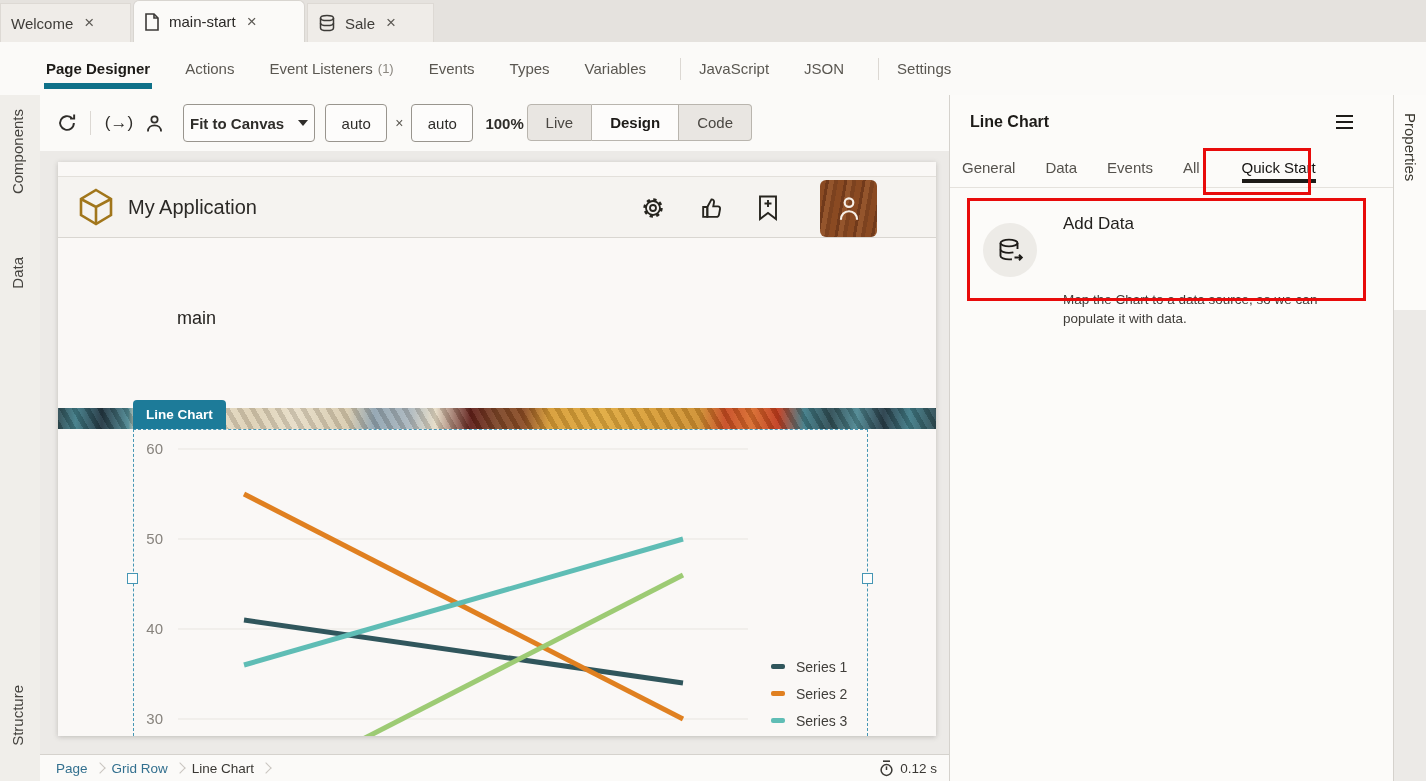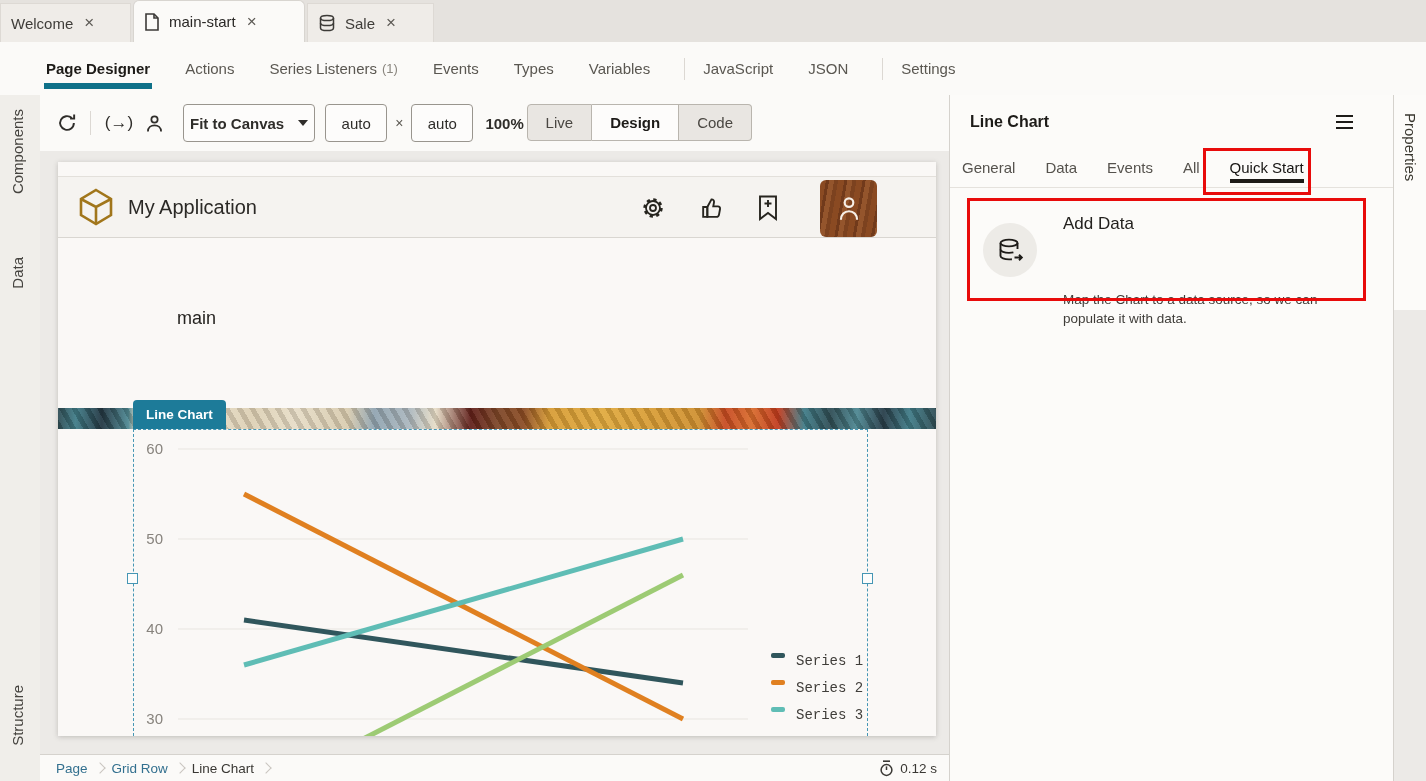--- a/index.html
+++ b/index.html
@@ -72,42 +72,42 @@
       linear-gradient(90deg,#2b4a52 0%,#3d7a86 2%,#1f3440 5%,#4b8691 8%,#e0d5bd 9%,#5c2a1c 11%,#6b1f1a 14%,#e6dcc6 17%,#ddd0b4 22%,#e6dcc6 27%,#d8cbae 33%,#8fa3b0 36%,#aab6bd 40%,#e6dcc6 43%,#5f1d18 47%,#7b4426 50%,#8a4a22 53%,#d79b33 56%,#e0a93c 62%,#d79b33 68%,#cf8f2e 73%,#c6481f 76%,#d86a2a 79%,#c0391b 82%,#3d7a86 85%,#2b4a52 88%,#4b8691 91%,#243a46 94%,#3d7a86 97%,#2b4a52 100%); }
   .component-badge { position:absolute; left:75px; top:238px; height:29px; padding:0 13px;
     display:flex; align-items:center; background:var(--badge); color:#fff; font-size:13.5px; font-weight:bold;
     border-radius:4px 4px 0 0; z-index:3; }
   .chart-wrap { position:absolute; left:0; top:267px; width:878px; height:307px; }
   .chart-wrap svg { position:absolute; left:0; top:0; }
   .selection { position:absolute; left:75px; top:0; width:735px; height:307px;
     border:1px dashed var(--sel); border-bottom:none; pointer-events:none; }
   .handle { position:absolute; width:11px; height:11px; background:#fdfdfc; border:1.5px solid var(--sel); z-index:4; cursor:pointer; }
   .legend { position:absolute; left:713px; top:224px; display:flex; flex-direction:column; }
-  .legend-item { height:27px; display:flex; align-items:flex-start; gap:11px;font-family:Liberation Mono, monospace; }
+  .legend-item { height:27px; display:flex; align-items:center; gap:11px; }
   .legend-swatch { width:14px; height:5px; border-radius:2px; }
   .legend-label { font-size:14px; color:#403e3a; }
   
   .statusbar { position:absolute; left:0; bottom:0; width:100%; height:27px; background:#fbfaf8;
     border-top:1px solid #d5d2cd; display:flex; align-items:center; padding:12px 12px; }
   .crumb { font-size:13.5px; margin:0 4px; cursor:pointer; }
   .crumb.link { color:#33708f; }
   .crumb.current { color:#3a3834; }
   .crumb-chev { width:8px; height:8px; border-top:1.5px solid #c9c5bf; border-right:1.5px solid #c9c5bf;
     transform:rotate(45deg); margin:0 4px; }
   .render-time { margin-left:auto; display:flex; align-items:center; gap:6px; font-size:13.5px; color:#3a3834; }
   
   .props { position:absolute; left:950px; top:95px; width:443px; height:686px; background:#fcfbf9; }
   .props-title { position:absolute; left:20px; top:18px; font-size:16px; font-weight:bold; color:#1d1b18; }
   .menu-icon { position:absolute; right:40px; top:20px; width:17px; cursor:pointer; }
   .menu-icon i { display:block; height:2px; background:#1d1b18; margin-bottom:4px; }
   .props-tabs { position:absolute; left:0; top:53px; width:100%; height:40px; display:flex;
     align-items:center; padding-left:12px; border-bottom:1px solid #e5e2dd; }
   .props-tab { position:relative; height:40px; display:flex; align-items:center; font-size:15px;
     color:#55524d; margin-right:30px; cursor:pointer; }
-  .props-tab.active { color:#161412; }
+  .props-tab.active { color:#161412;margin-left:12px; }
   .props-tab.active::after { content:""; position:absolute; left:0; right:0; bottom:5px; height:4px; background:#1d1b18; }
   .redbox { position:absolute; border:3px solid var(--red); pointer-events:none; z-index:5; }
   .qs-card { position:absolute; left:17px; top:103px; width:399px; height:103px; cursor:pointer; }
   .qs-icon-circle { position:absolute; left:16px; top:25px; width:54px; height:54px; border-radius:50%;
     background:#edebe7; display:flex; align-items:center; justify-content:center; }
   .qs-title { position:absolute; left:96px; top:16px; font-size:17px; color:#23211e; }
   .qs-desc { position:absolute; left:96px; top:44px; width:290px; font-size:13.5px; line-height:19px; color:#3f3d39;margin-top:48px; }
   :root, #app { --accent:#0f7189; --badge:#1d7b99; --sel:#4596b4; --red:#e80b0b; }
 </style>
 </head>
@@ -140,21 +140,21 @@
   </div>
 
   <div class="subnav">
     <div class="subnav-item active">
         <span>Page Designer</span>
       </div>
     <div class="subnav-item">
         <span>Actions</span>
       </div>
     <div class="subnav-item">
-        <span>Series Listeners</span>
+        <span>Event Listeners</span>
         <span class="cnt">(1)</span>
       </div>
     <div class="subnav-item">
         <span>Events</span>
       </div>
     <div class="subnav-item">
         <span>Types</span>
       </div>
     <div class="subnav-item">
         <span>Variables</span>

